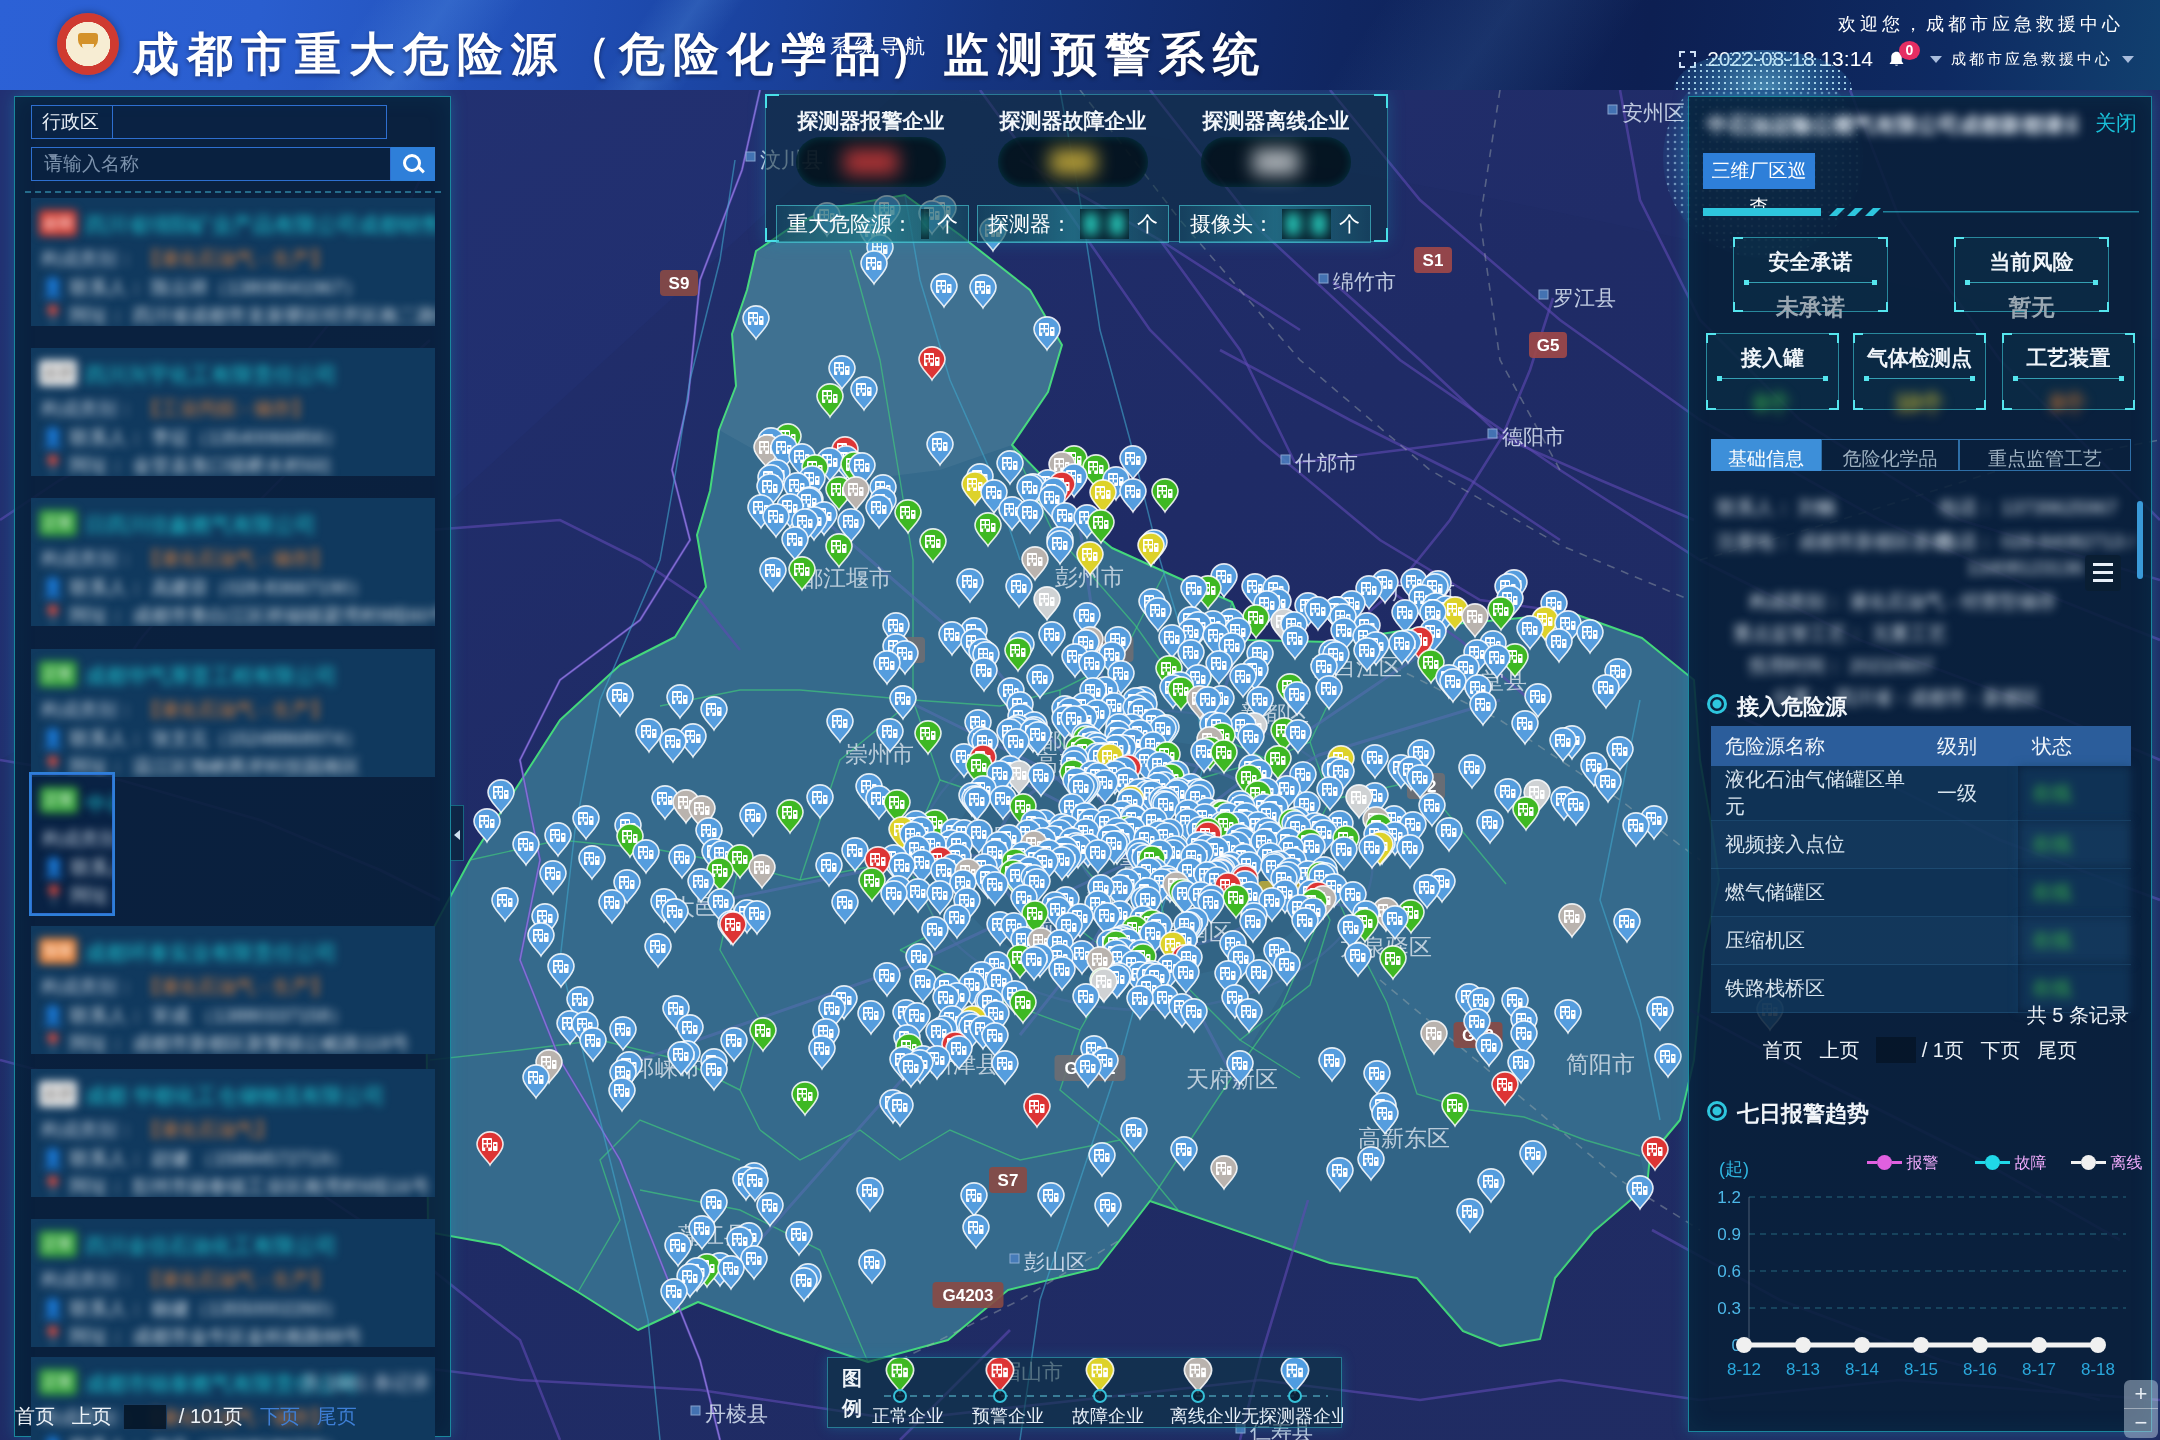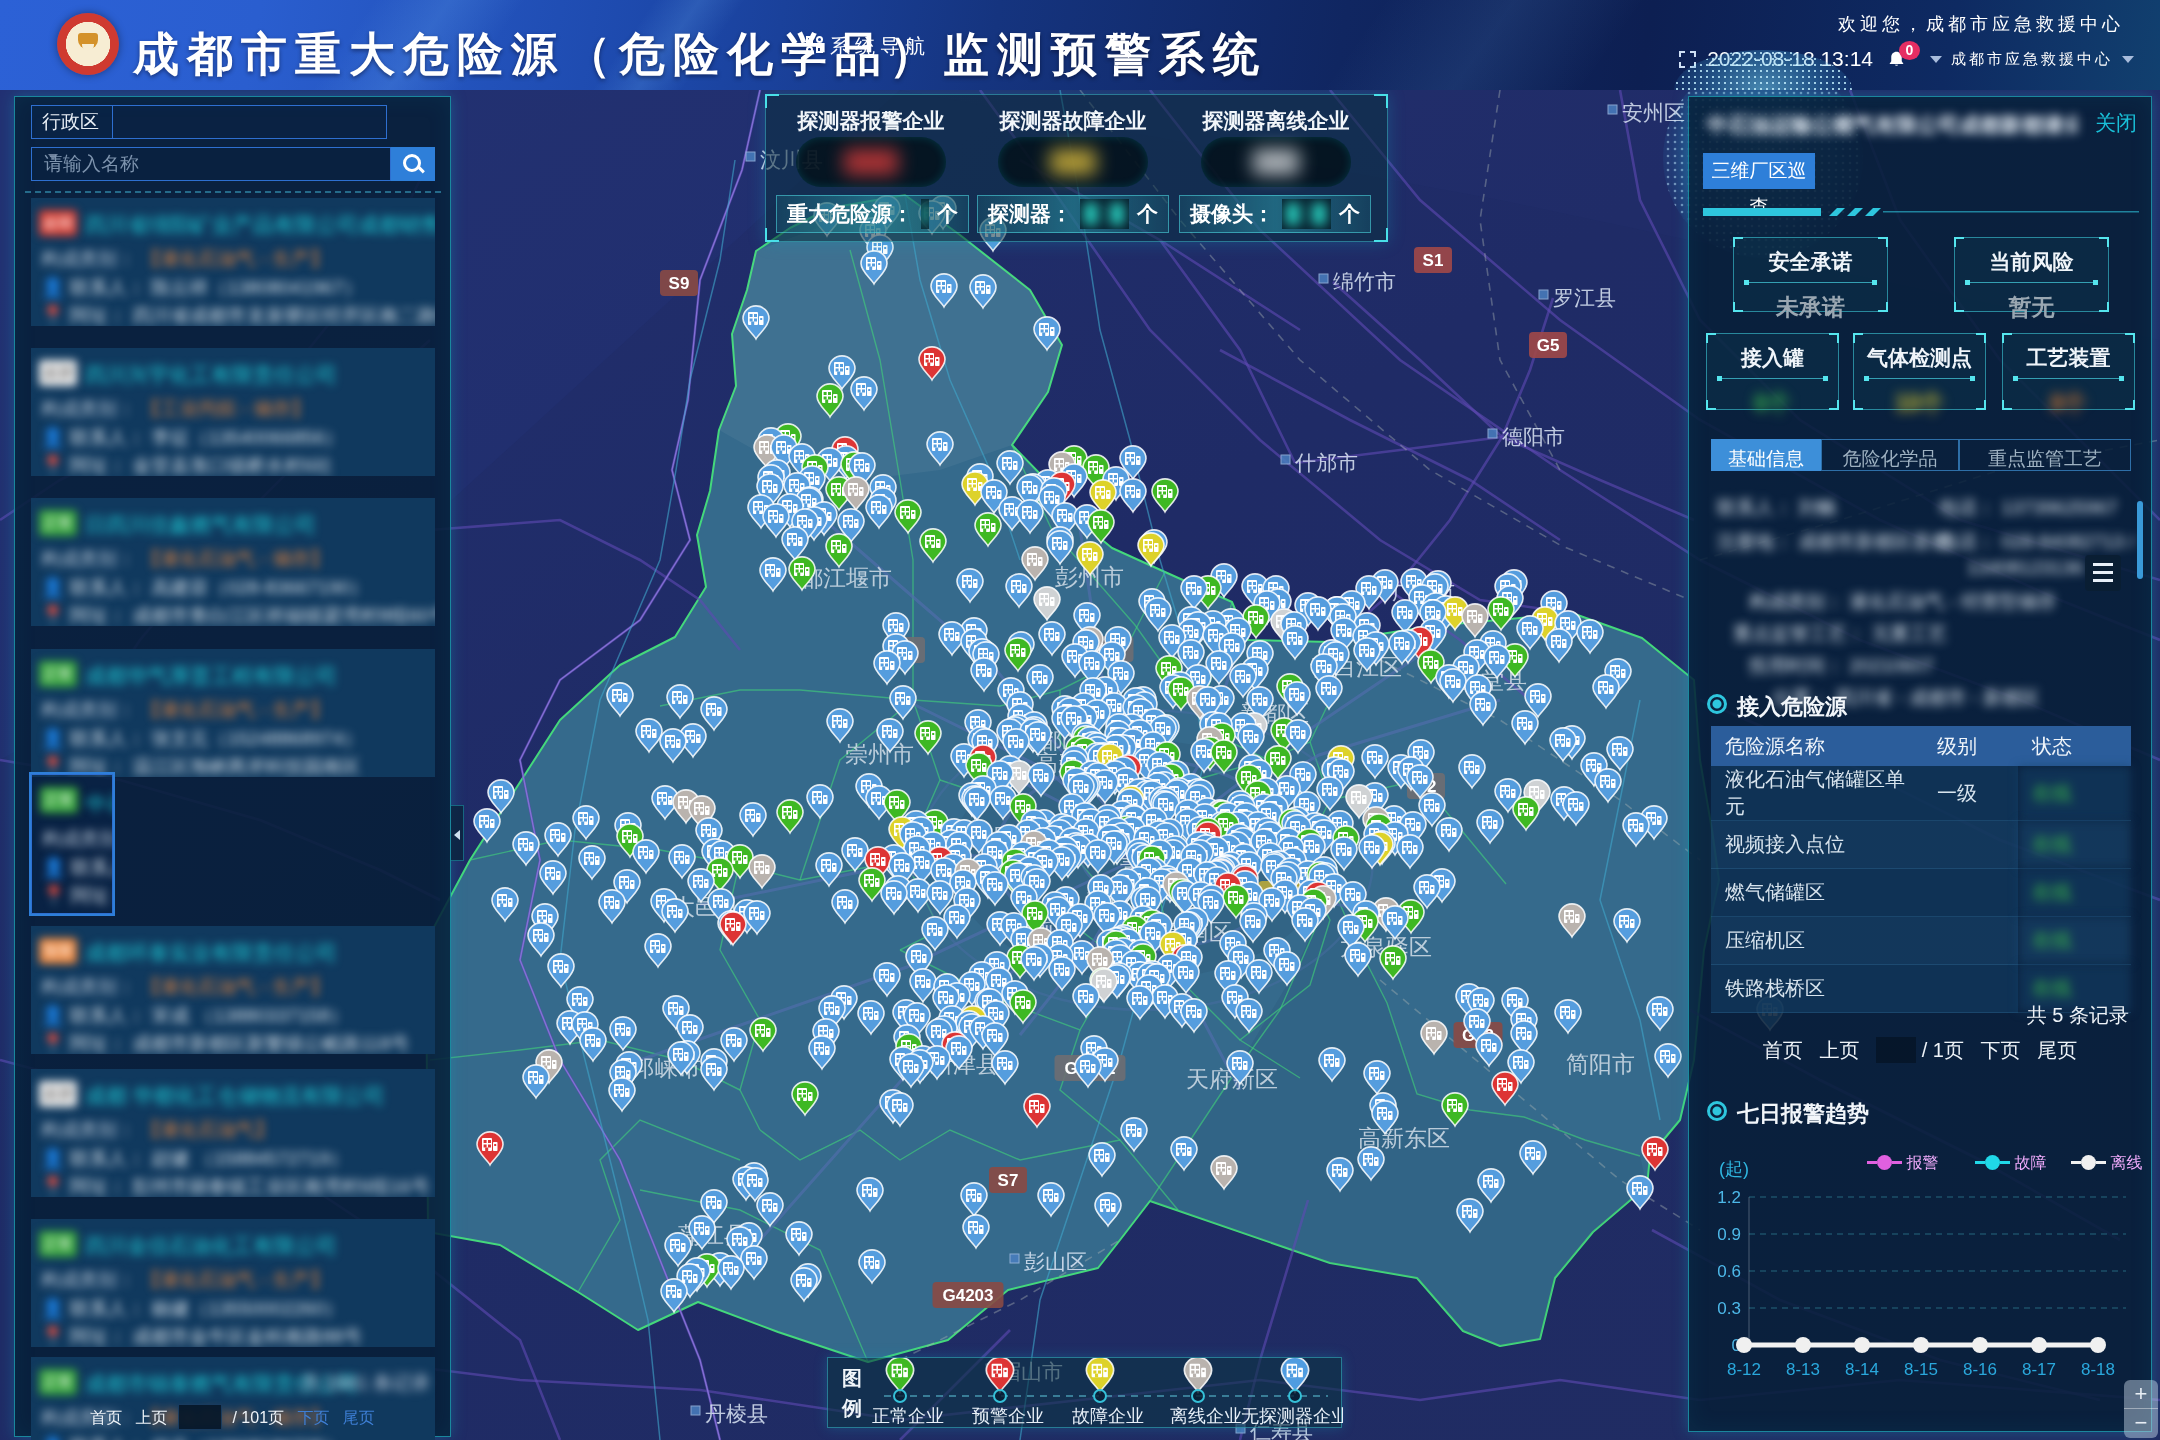--- a/index.html
+++ b/index.html
@@ -44,33 +44,33 @@
 #lp .sbtn:after{content:"";position:absolute;left:26px;top:21px;width:8px;height:3px;background:#fff;transform:rotate(45deg)}
 #lp .dash{position:absolute;left:10px;top:94px;width:416px;border-top:2px dashed rgba(60,170,200,.55)}
 .card{position:absolute;left:16px;width:404px;height:128px;background:#10395e;overflow:hidden}
 .card.sel{outline:2px solid #2e7fd9;background:#133f69}
 .card .bdg{position:absolute;left:8px;top:12px;width:38px;height:26px;border-radius:4px;color:#fff;font-size:15px;text-align:center;line-height:26px;filter:blur(4px)}
 .card .ttl{position:absolute;left:54px;top:13px;font-size:21px;color:#1ec9d4;white-space:nowrap;filter:blur(4px)}
 .card .l2{position:absolute;left:10px;top:48px;font-size:19px;color:#b8c6d6;filter:blur(4px);white-space:nowrap}
 .card .l2 b{color:#e0813c;font-weight:normal}
 .card .l3{position:absolute;left:10px;top:77px;font-size:19px;color:#d5dfe8;filter:blur(4px);white-space:nowrap}
 .card .l4{position:absolute;left:10px;top:105px;font-size:19px;color:#d5dfe8;filter:blur(4px);white-space:nowrap}
-#lp .pgr{position:absolute;left:0;bottom:6px;width:100%;font-size:16px;color:#eef3f8;text-align:center;white-space:nowrap}
+#lp .pgr{position:absolute;left:0;bottom:6px;width:100%;font-size:20px;color:#eef3f8;text-align:left;white-space:nowrap}
 #lp .pgr .dis{color:#3e7fd6}
 #lp .pgr .ibx{display:inline-block;width:44px;height:26px;background:rgba(5,22,40,.9);border:1px solid rgba(50,110,170,.4);vertical-align:-7px;margin:0 6px}
 #lp .cnt{position:absolute;right:20px;bottom:40px;font-size:19px;color:#cfdae8;filter:blur(5px)}
 #ltab{position:absolute;left:451px;top:805px;width:13px;height:56px;background:rgba(10,35,60,.8);border:1px solid rgba(32,170,190,.5);border-left:none;z-index:21}
 #ltab:before{content:"";position:absolute;left:3px;top:24px;border-right:6px solid #cfe0f0;border-top:5px solid transparent;border-bottom:5px solid transparent}
 
 #sp{left:765px;top:94px;width:623px;height:148px;background:rgba(10,48,62,.55);border:1px solid rgba(70,215,230,.45);box-shadow:0 0 16px rgba(20,160,190,.3);z-index:22;position:absolute}
 #sp .cor{position:absolute;width:14px;height:14px;border:2px solid #49e0e8}
 #sp .t{position:absolute;top:12px;width:200px;text-align:center;font-size:21px;color:#f2f6fa;font-weight:bold}
 #sp .led{position:absolute;top:42px;width:150px;height:50px;background:rgba(4,16,26,.85);border-radius:25px;box-shadow:inset 0 0 10px rgba(0,200,220,.2)}
 #sp .led i{position:absolute;top:12px;height:26px;filter:blur(9px);border-radius:4px;opacity:.85}
-#sp .bx{position:absolute;top:100px;height:38px;background:linear-gradient(90deg,rgba(30,120,135,.25),rgba(45,160,175,.5),rgba(30,120,135,.25));border:1px solid rgba(80,220,230,.55);display:flex;align-items:center;padding:0 10px;color:#fff;font-size:21px;font-weight:bold;white-space:nowrap}
+#sp .bx{position:absolute;top:110px;height:38px;background:linear-gradient(90deg,rgba(30,120,135,.25),rgba(45,160,175,.5),rgba(30,120,135,.25));border:1px solid rgba(80,220,230,.55);display:flex;align-items:center;padding:0 10px;color:#fff;font-size:21px;font-weight:normal;white-space:nowrap}
 #sp .bx .digits{flex:1;height:30px;margin:0 8px;background:rgba(4,18,30,.8);position:relative;overflow:hidden}
 #sp .bx .digits i{position:absolute;top:4px;left:8%;right:8%;bottom:4px;background:repeating-linear-gradient(90deg,#27cabb 0 14px,rgba(4,18,30,0) 14px 26px);filter:blur(6px)}
 
 #rp{left:1688px;top:96px;width:464px;height:1336px}
 #rp .ttl{position:absolute;left:18px;top:14px;width:370px;font-size:21px;font-weight:bold;color:#e8f0f8;filter:blur(5px);white-space:nowrap;overflow:hidden}
 #rp .close{position:absolute;right:14px;top:12px;font-size:21px;color:#19c0d8}
 #rp .btn3d{position:absolute;left:14px;top:56px;width:112px;height:36px;background:#2e7fd9;color:#fff;font-size:19px;text-align:center;line-height:36px}
 #rp .divider{position:absolute;left:14px;top:106px;width:436px;height:10px}
 .obox{position:absolute;border:1px solid rgba(60,200,215,.6);background:rgba(14,60,84,.35)}
 .obox .cor{position:absolute;width:10px;height:10px;border:2px solid #55e5ee}

